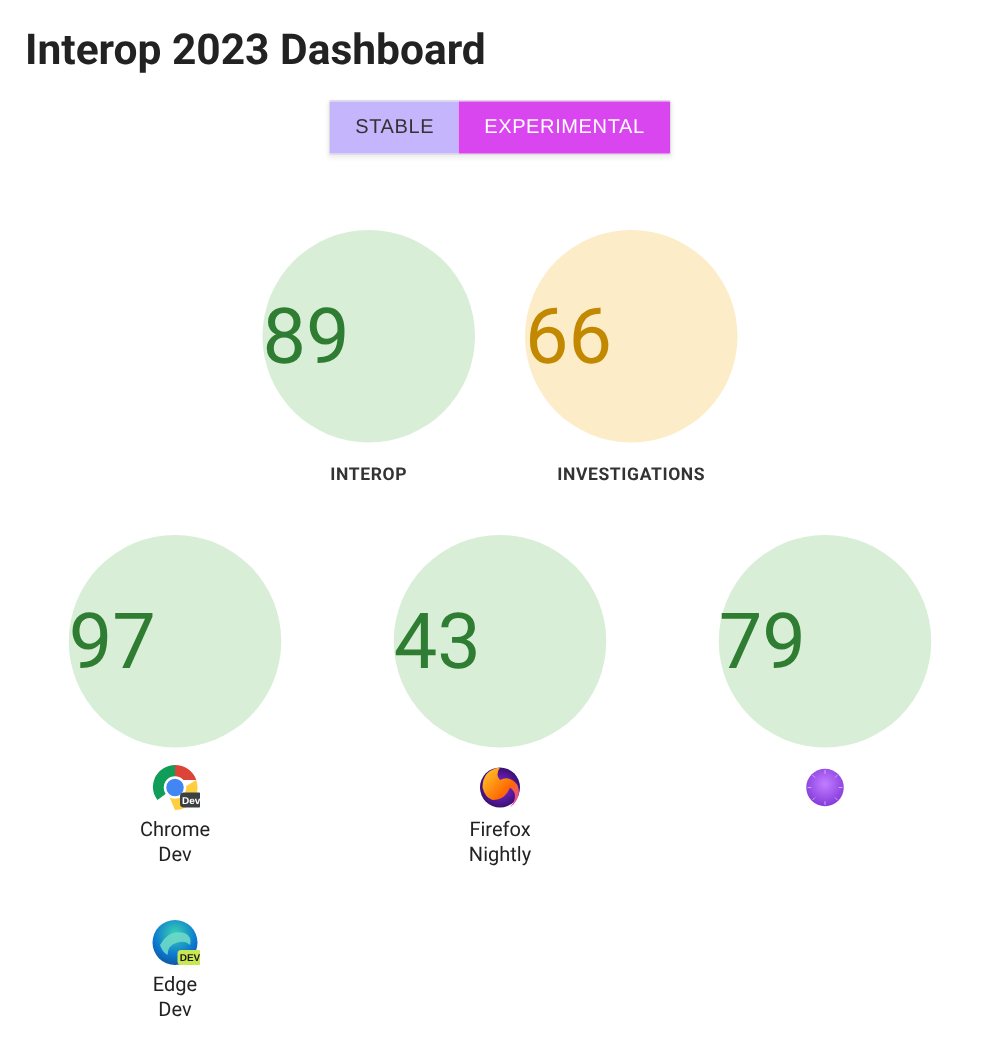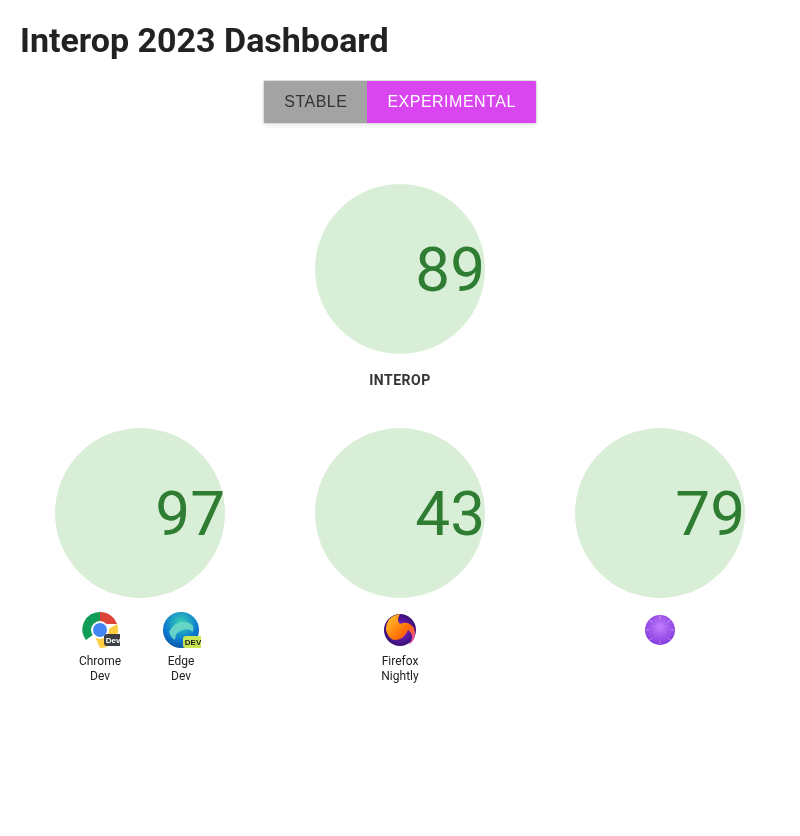--- a/index.html
+++ b/index.html
@@ -27,21 +27,21 @@
     border: 1px solid #ddd;
     border-radius: 2px;
     box-shadow: 0 2px 4px rgba(0,0,0,0.08);
     overflow: hidden;
   }
   .tab {
     padding: 12px 20px;
     font-size: 16px;
     font-weight: 500;
     letter-spacing: 0.5px;
-    background: #a3a3a3;
+    background: #c4b5fd;
     color: #333;
     cursor: pointer;
     border: none;
   }
   .tab.active {
     background: #d946ef;
     color: #fff;
   }
   .row {
     display: flex;
@@ -55,21 +55,21 @@
     flex-direction: column;
     align-items: center;
     gap: 18px;
   }
   .circle {
     width: 170px;
     height: 170px;
     border-radius: 50%;
     display: flex;
     align-items: center;
-    justify-content: flex-end;
+    justify-content: flex-start;
     font-size: 62px;
     font-weight: 400;
   }
   .c-green { background: #d8eed6; color: #2e7d32; }
   .c-amber { background: #fdecc8; color: #c28800; }
   .label {
     font-size: 14px;
     font-weight: 700;
     letter-spacing: 0.5px;
     color: #333;
@@ -80,29 +80,30 @@
     display: flex;
     flex-direction: column;
     align-items: center;
     width: 210px;
   }
   .logos {
     display: flex;
     justify-content: center;
     gap: 40px;
     margin-top: 12px;
+    flex-direction: column;
   }
   .logo-box {
     display: flex;
     flex-direction: column;
     align-items: center;
     gap: 4px;
   }
   .blabel {
-    font-size: 12px;
+    font-size: 16px;
     text-align: center;
     line-height: 1.25;
     color: #222;
   }
   .icon { display: block; }
 </style>
 </head>
 <body>
 
 <div class="wrap">
@@ -114,20 +115,26 @@
       <button class="tab active">EXPERIMENTAL</button>
     </div>
   </div>
 
   <div class="row top">
     <div class="score-block">
       <div class="circle c-green">
         <span>89</span>
       </div>
       <div class="label">INTEROP</div>
+    </div>
+    <div class="score-block">
+      <div class="circle c-amber">
+        <span>66</span>
+      </div>
+      <div class="label">INVESTIGATIONS</div>
     </div>
   </div>
 
   <div class="row browsers">
 
     <div class="browser-col">
       <div class="circle c-green">
         <span>97</span>
       </div>
       <div class="logos">

